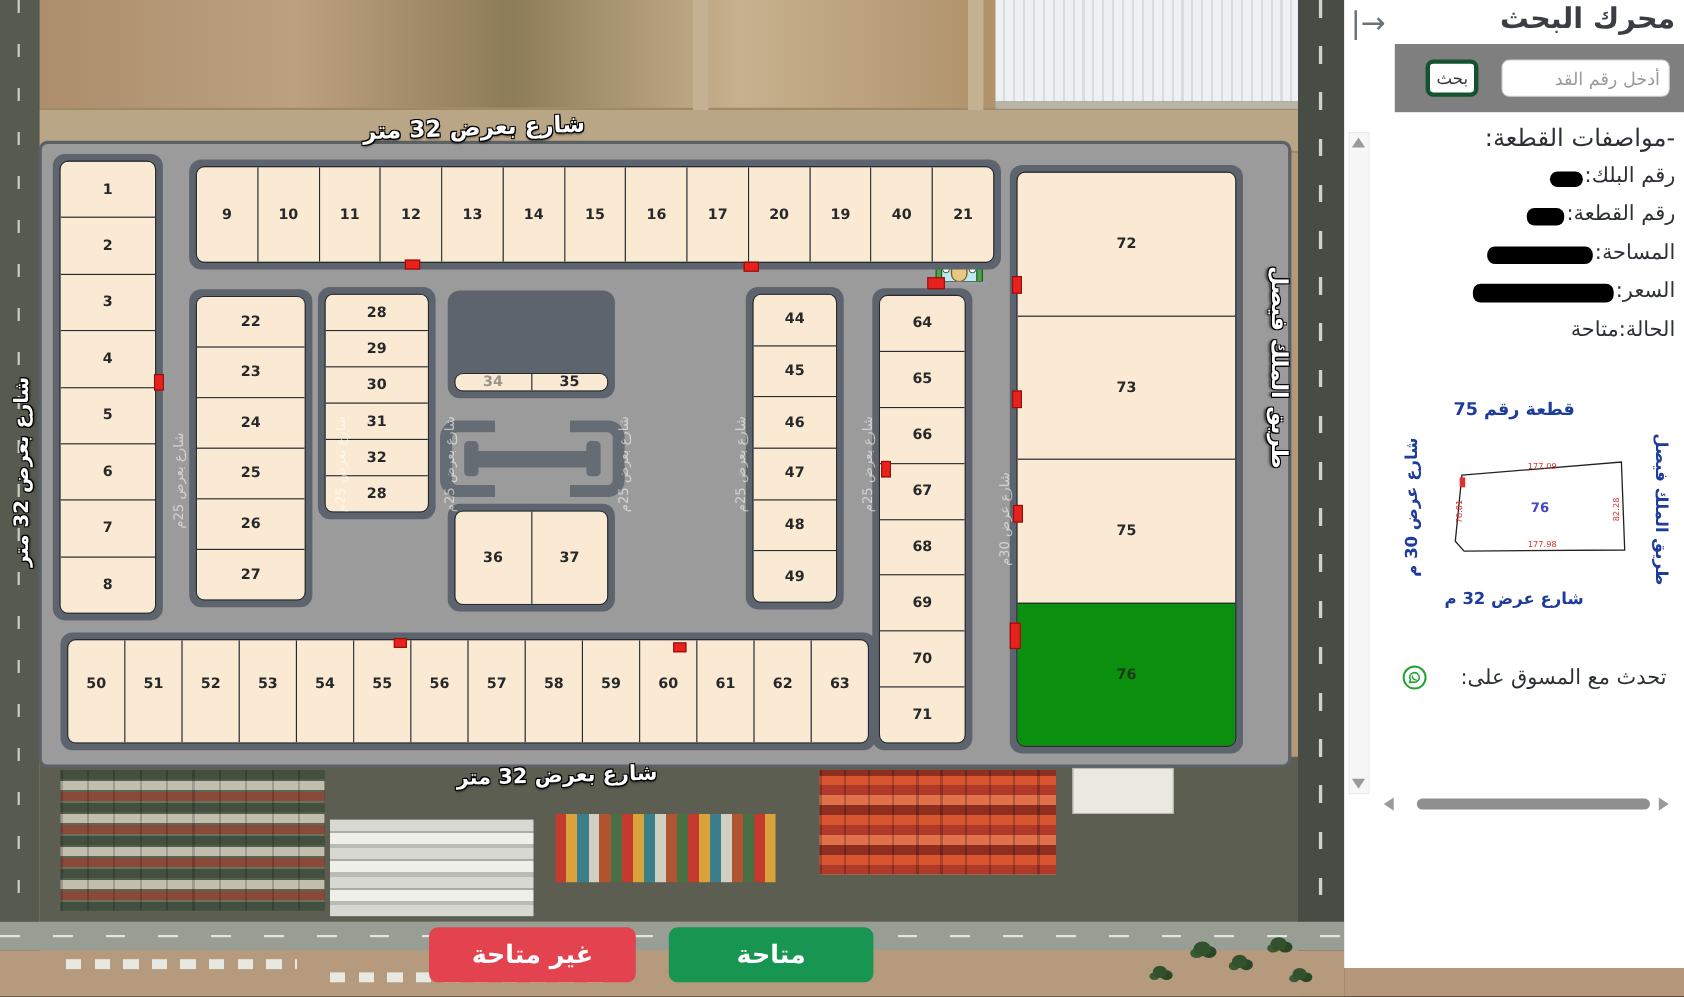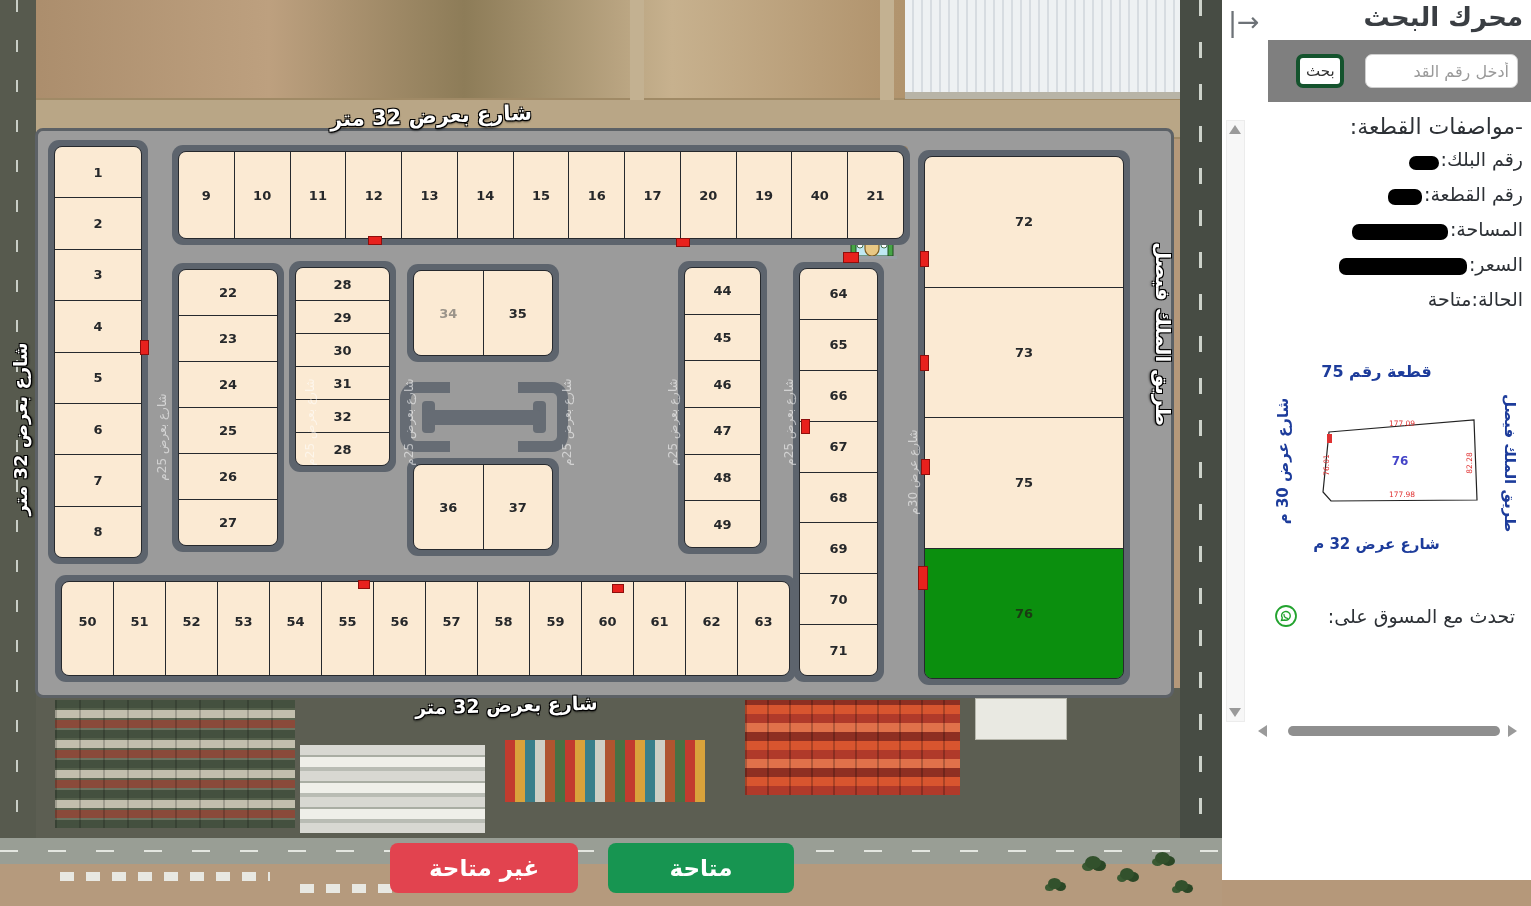--- a/index.html
+++ b/index.html
@@ -349,21 +349,21 @@
           <span>31</span>
         </div>
         <div class="plot">
           <span>32</span>
         </div>
         <div class="plot">
           <span>28</span>
         </div>
       </div>
     </div>
-    <div class="block dir-row block-34-35" style="left: 407px; top: 264px; width: 152px; height: 98px;">
+    <div class="block dir-row block-34-35" style="left: 407px; top: 264px; width: 152px; height: 98px; align-items: flex-end;">
       <div class="block-inner">
         <div class="plot">
           <span class="num-dim">34</span>
         </div>
         <div class="plot">
           <span>35</span>
         </div>
       </div>
     </div>
     <div class="block dir-row block-36-37" style="left: 407px; top: 458px; width: 152px; height: 98px;">

